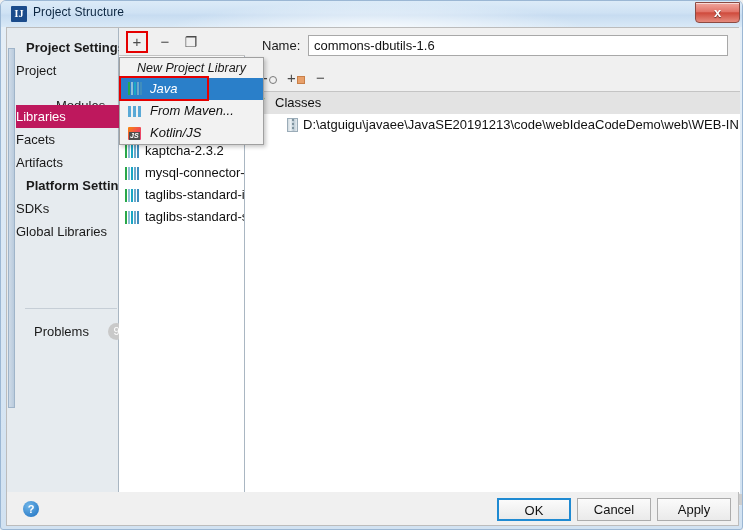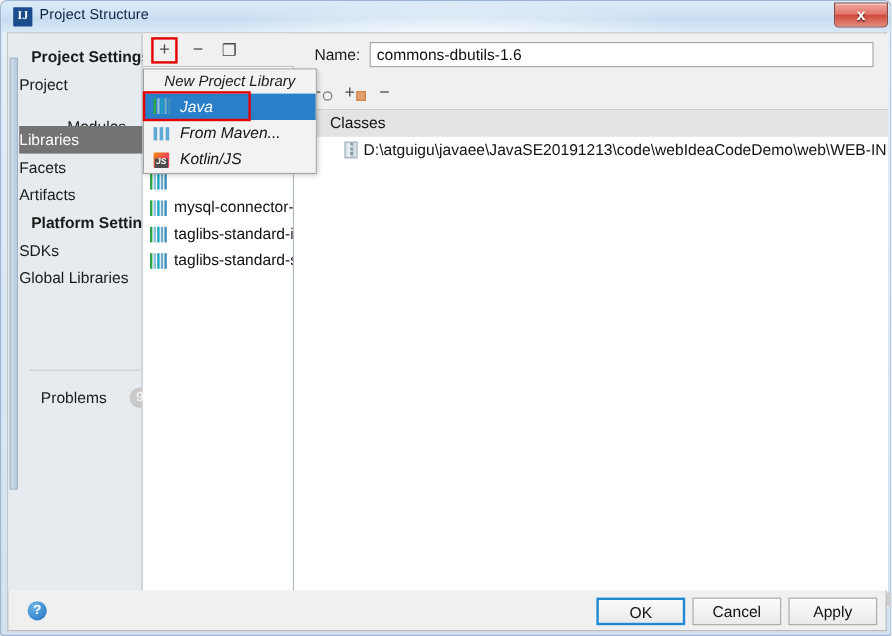--- a/index.html
+++ b/index.html
@@ -136,21 +136,21 @@
     overflow: hidden;
     box-sizing: border-box;
   }
   .side-item.group {
     font-weight: bold;
     padding-left: 10px;
   }
   .side-item.child {
   }
   .side-item.selected {
-    background: #737373;
+    background: #be185d;
     color: #ffffff;
   }
   .side-sep {
     position: absolute;
     left: 18px; top: 280px;
     width: 92px; height: 1px;
     background: #c6ced6;
   }
   .problems-row {
     position: absolute;
@@ -590,20 +590,21 @@
             <span class="lbl">gson-2.2.4</span>
           </div>
           <div class="lib-item" style="top:84px;">
             <span class="jar-icon">
                 <i></i>
                 <i></i>
                 <i></i>
                 <i></i>
                 <i></i>
               </span>
+            <span class="lbl">kaptcha-2.3.2</span>
           </div>
           <div class="lib-item" style="top:106px;">
             <span class="jar-icon">
                 <i></i>
                 <i></i>
                 <i></i>
                 <i></i>
                 <i></i>
               </span>
             <span class="lbl">mysql-connector-j</span>

